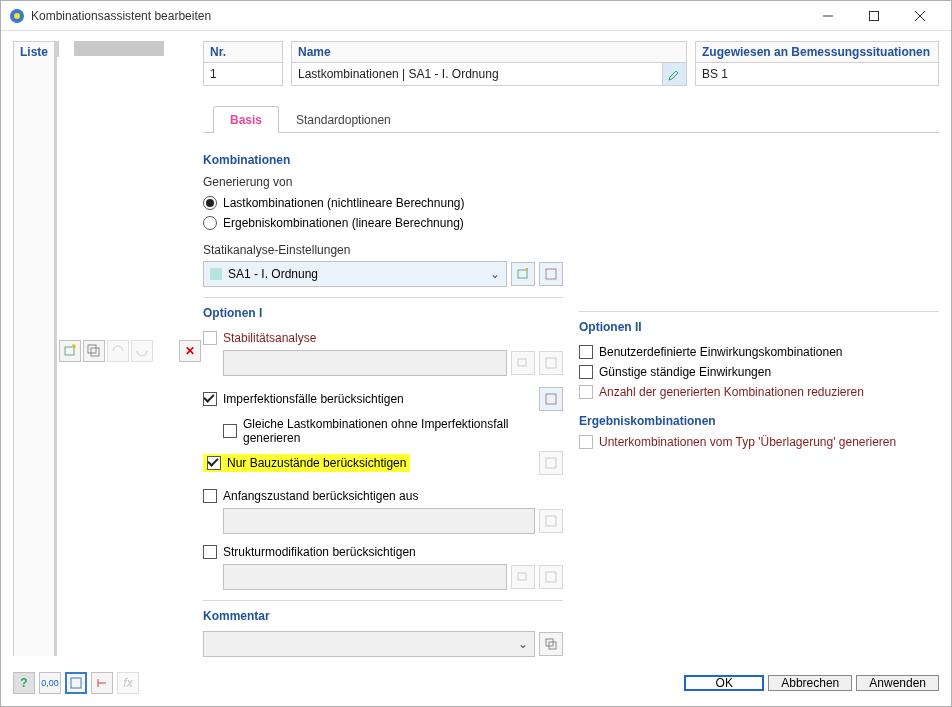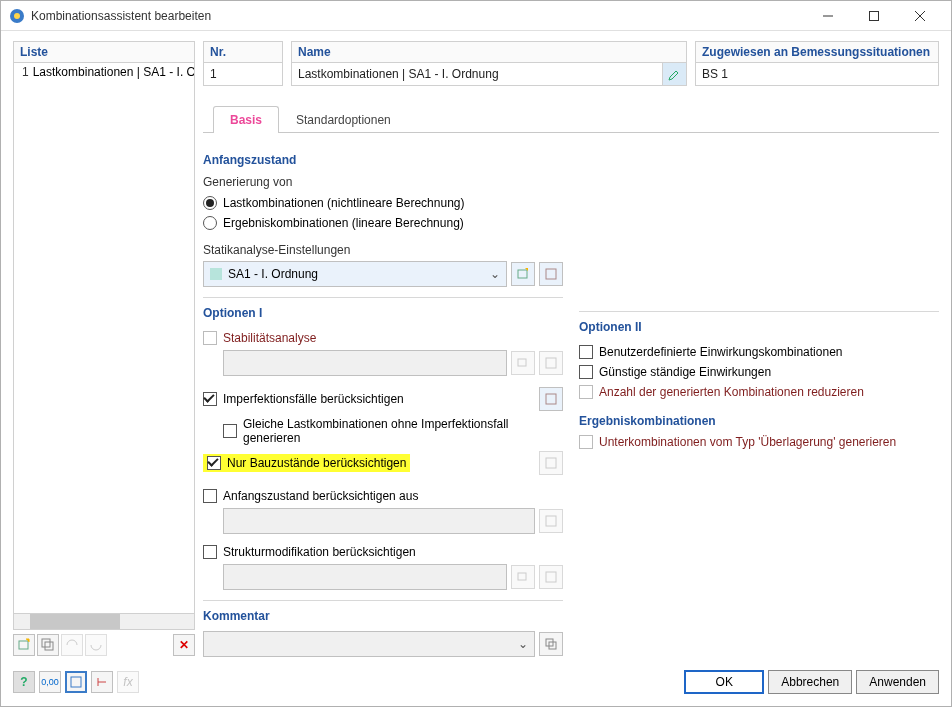--- a/index.html
+++ b/index.html
@@ -6,21 +6,21 @@
 body { margin: 0; background: #fff; }
 .window { width: 952px; height: 707px; border: 1px solid #b0b0b0; position: relative; background: #fff; }
 .titlebar { height: 30px; display: flex; align-items: center; padding: 0 8px; border-bottom: 1px solid #e0e0e0; }
 .titlebar-icon { width: 16px; height: 16px; margin-right: 6px; }
 .titlebar-title { flex: 1; color: #333; }
 .winbtns { display: flex; }
 .winbtn { width: 46px; height: 30px; display: flex; align-items: center; justify-content: center; color: #333; }
 
 .main-area { position: absolute; top: 40px; left: 12px; right: 12px; bottom: 50px; display: flex; gap: 8px; }
 
-.left-panel { width: 182px; display: flex; flex-direction: column; }
+.left-panel { width: 182px; display: flex; flex-direction: row; }
 .section-header { color: #23529b; font-weight: 600; border: 1px solid #d0d0d0; border-bottom: none; padding: 3px 6px; background: #fafafa; }
 .list-box { flex: 1; border: 1px solid #d0d0d0; background: #fff; overflow: auto; }
 .list-item { display: flex; align-items: center; padding: 2px 4px; white-space: nowrap; }
 .list-item .num { width: 20px; text-align: right; margin-right: 4px; color: #333; }
 .list-item .swatch { width: 12px; height: 12px; background: #a6d8f0; margin-right: 4px; }
 .scrollbar-h { height: 16px; border: 1px solid #d0d0d0; border-top: none; position: relative; background: #f0f0f0; }
 .scrollbar-thumb { position: absolute; left: 16px; top: 0; bottom: 0; width: 90px; background: #c8c8c8; }
 .left-toolbar { display: flex; gap: 2px; margin-top: 4px; align-items: center; }
 .tbtn { width: 22px; height: 22px; border: 1px solid #c0c0c0; background: #f5f5f5; display: flex; align-items: center; justify-content: center; }
 .tbtn.spacer { border: none; background: none; flex: 1; }
@@ -62,21 +62,21 @@
 .iconbtn.plain { background: #f5f5f5; }
 
 .indent { margin-left: 20px; }
 .ext-combo { display:flex; gap:4px; align-items:center; margin-top:2px; }
 .ext-combo .combo { min-height:24px; }
 
 .comment-sec { margin-top: auto; }
 
 .bottom-bar { position: absolute; left: 12px; right: 12px; bottom: 12px; display: flex; align-items: center; gap: 4px; }
 .bottom-bar .spacer { flex: 1; }
-.dlgbtn { min-width: 80px; height: 24px; border: 1px solid #888; background: #f0f0f0; display: flex; align-items: center; justify-content: center; padding: 0 12px; }
+.dlgbtn { min-width: 80px; height: 16px; border: 1px solid #888; background: #f0f0f0; display: flex; align-items: center; justify-content: center; padding: 0 12px; }
 .dlgbtn.primary { border: 2px solid #1e66c7; background: #fff; }
 
 .divider { height:1px; background:#d8d8d8; margin:8px 0; }
 </style>
 </head>
 <body>
 
 <div class="window">
 
   <div class="titlebar">
@@ -178,21 +178,21 @@
       <div class="tab-strip">
         <div class="tab active">Basis</div>
         <div class="tab">Standardoptionen</div>
       </div>
 
       <div class="content-row">
 
         <div class="col">
 
           <div class="group-box">
-            <div class="group-title">Anfangszustand</div>
+            <div class="group-title">Kombinationen</div>
             <div class="sub-label">Generierung von</div>
             <div class="radio-row">
               <div class="radio checked"></div>
               <span>Lastkombinationen (nichtlineare Berechnung)</span>
             </div>
             <div class="radio-row">
               <div class="radio"></div>
               <span>Ergebniskombinationen (lineare Berechnung)</span>
             </div>
             <div class="sub-label" style="margin-top:10px">Statikanalyse-Einstellungen</div>

